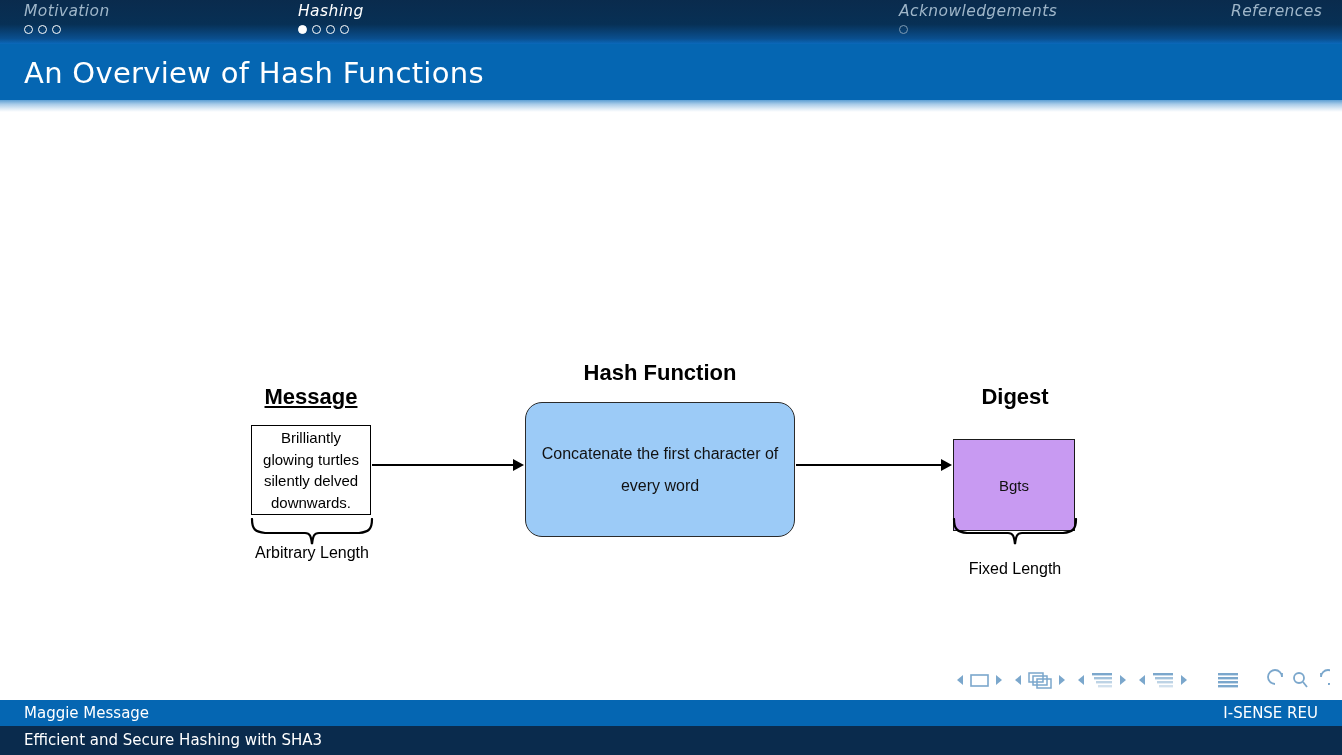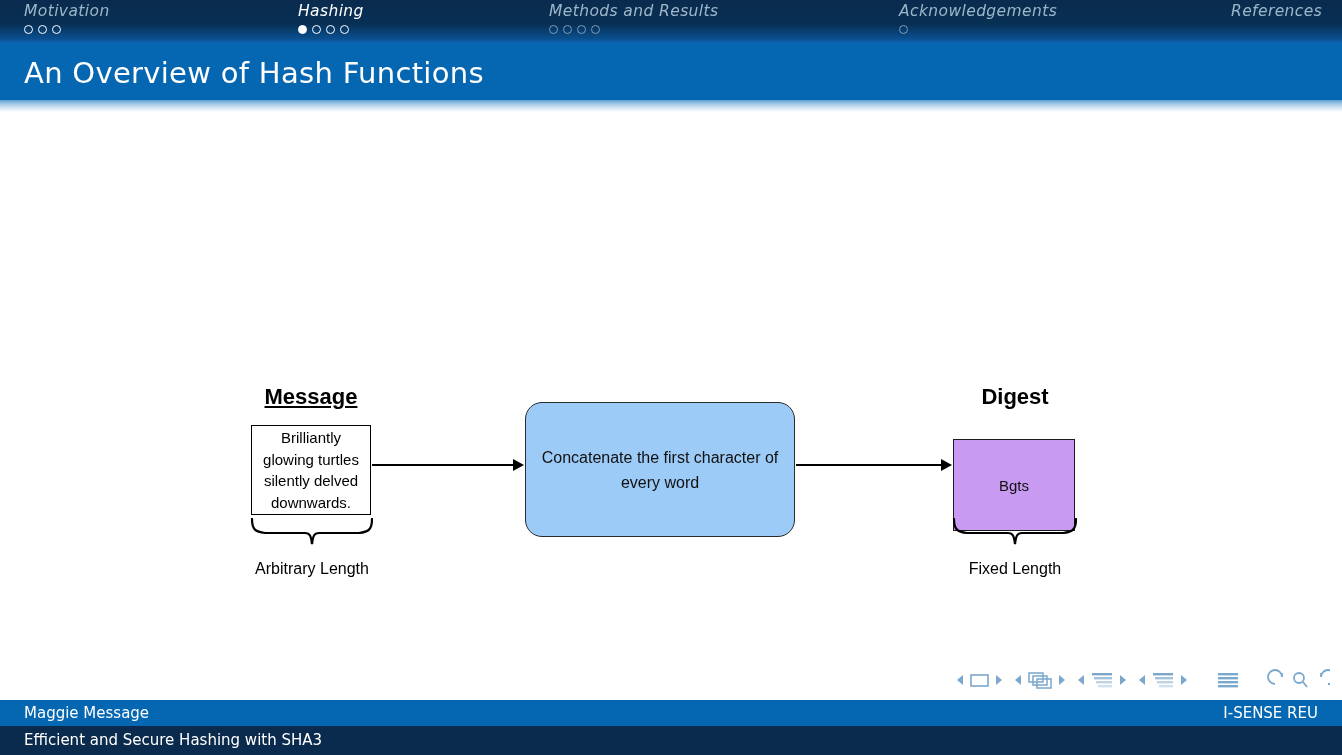--- a/index.html
+++ b/index.html
@@ -151,21 +151,21 @@
     height: 135px;
     border: 1.6px solid #2b2b2b;
     border-radius: 17px;
     background: #9ccbf7;
     box-sizing: border-box;
     display: flex;
     align-items: center;
     justify-content: center;
     font-family: "Liberation Sans", "DejaVu Sans", sans-serif;
     font-size: 16px;
-    line-height: 25px;
+    line-height: 32px;
     color: #111111;
     text-align: center;
   }
 
   
   .digest-box {
     position: absolute;
     left: 748px;
     top: 172px;
     width: 122px;
@@ -273,29 +273,20 @@
     <div class="nav-sec active" style="left:298px;">
       <div class="nav-sec-label">Hashing</div>
       <div class="nav-dots">
         <span class="dot filled"></span>
         <span class="dot"></span>
         <span class="dot"></span>
         <span class="dot"></span>
       </div>
     </div>
 
-    <div class="nav-sec" style="left:549px;">
-      <div class="nav-sec-label">Methods and Results</div>
-      <div class="nav-dots">
-        <span class="dot"></span>
-        <span class="dot"></span>
-        <span class="dot"></span>
-        <span class="dot"></span>
-      </div>
-    </div>
 
     <div class="nav-sec" style="left:899px;">
       <div class="nav-sec-label">Acknowledgements</div>
       <div class="nav-dots">
         <span class="dot"></span>
       </div>
     </div>
 
     <div class="nav-sec" style="left:1231px;">
       <div class="nav-sec-label">References</div>
@@ -306,20 +297,21 @@
 </div>
 
 <div class="titlebar"></div>
 <div class="titlebar-fade"></div>
 <div class="slide-title">An Overview of Hash Functions</div>
 
 <div class="slide-body">
   <div class="diagram">
 
     <div class="col-heading" style="left:36px; top:132px; width:140px;text-decoration:underline;">Message</div>
+    <div class="col-heading" style="left:335px; top:108px; width:240px;">Hash Function</div>
     <div class="col-heading" style="left:740px; top:132px; width:140px;">Digest</div>
 
     <div class="message-box">
       <span>Brilliantly glowing turtles silently delved downwards.</span>
     </div>
 
     <div class="arrow" id="arrow-msg-hash">
       <div class="shaft"></div>
       <div class="head"></div>
     </div>
@@ -333,21 +325,21 @@
       <div class="head"></div>
     </div>
 
     <div class="digest-box">
       <span>Bgts</span>
     </div>
 
     <svg class="brace" style="left:44px; top:266px;" width="126" height="34" viewBox="0 0 126 34">
       <path d="M3,1 C3,11 6,14 16,15 L56,15 C61,15 62,18 63,26 C64,18 65,15 70,15 L110,15 C120,14 123,11 123,1" fill="none" stroke="#000000" stroke-width="2.2" stroke-linecap="round"></path>
     </svg>
-    <div class="caption" style="left:23px; top:308px; width:168px;">Arbitrary Length</div>
+    <div class="caption" style="left:23px; top:292px; width:168px;">Arbitrary Length</div>
 
     <svg class="brace" style="left:746px; top:266px;" width="128" height="34" viewBox="0 0 128 34">
       <path d="M3,1 C3,11 6,14 16,15 L57,15 C62,15 63,18 64,26 C65,18 66,15 71,15 L112,15 C122,14 125,11 125,1" fill="none" stroke="#000000" stroke-width="2.2" stroke-linecap="round"></path>
     </svg>
     <div class="caption" style="left:728px; top:308px; width:164px;">Fixed Length</div>
 
   </div>
 </div>
 
 <div class="navsymbols">

